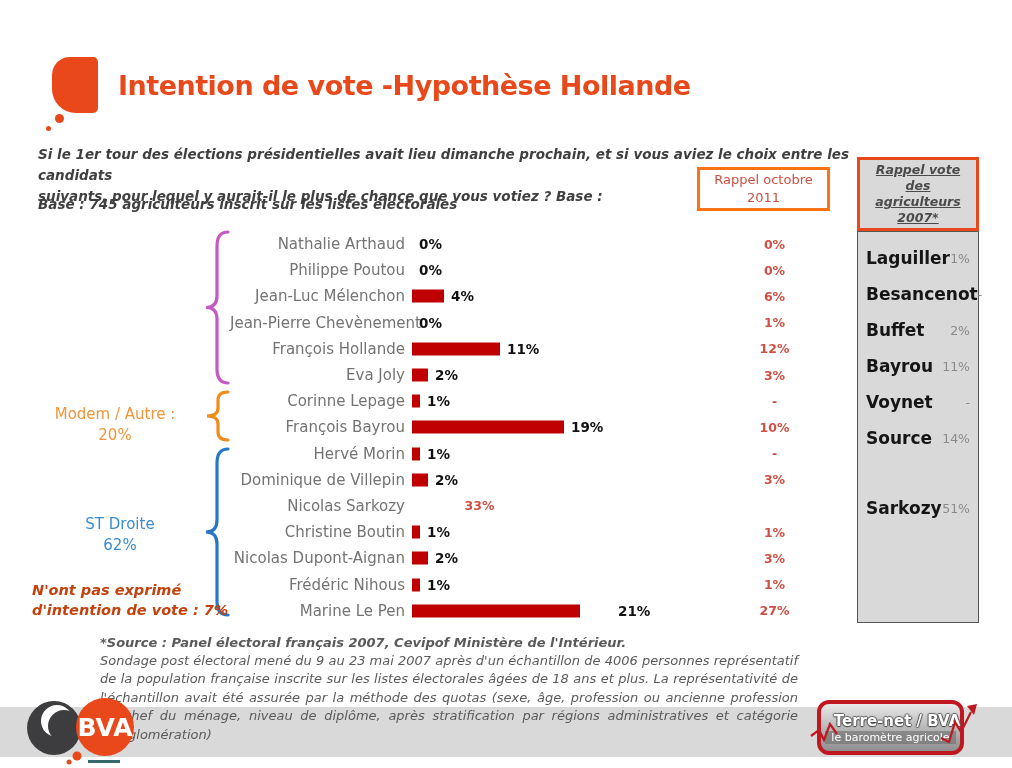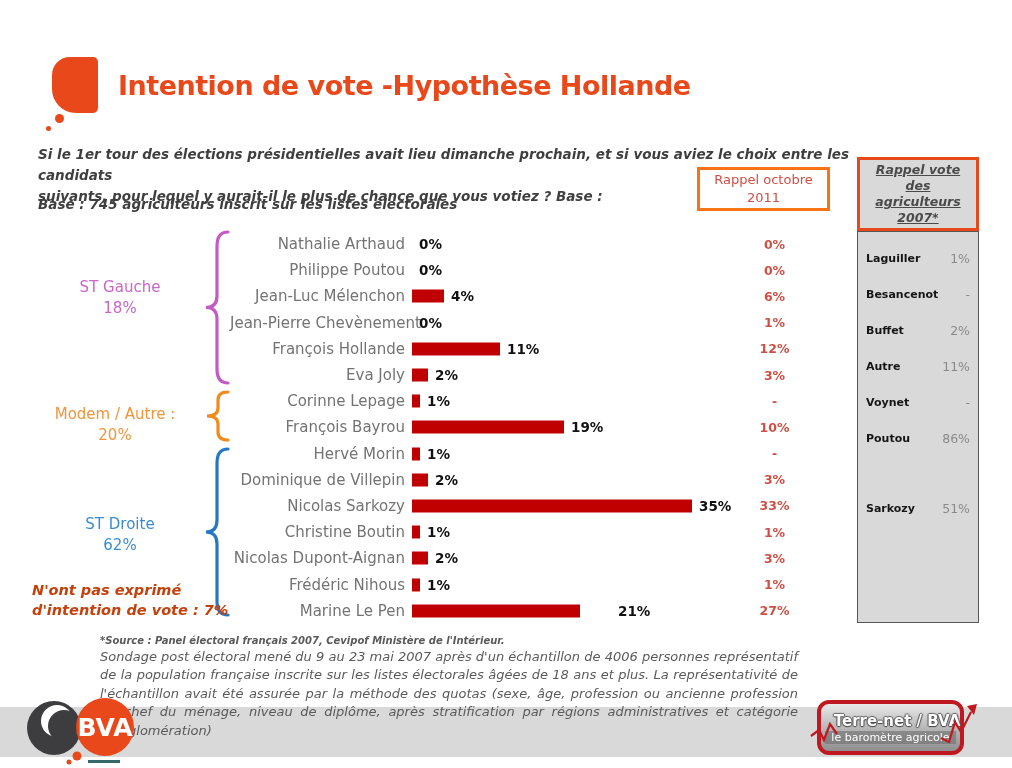--- a/index.html
+++ b/index.html
@@ -45,26 +45,26 @@
   
   .t2007-header{position:absolute;left:857px;top:157px;width:122px;height:74px;background:#D9D9D9;
                 border:3px solid #E8481A;box-sizing:border-box;display:flex;align-items:center;justify-content:center;
                 text-align:center;font-size:12.5px;font-weight:bold;font-style:italic;color:#4A4A4A;
                 text-decoration:underline;line-height:1.3;padding:0 6px;}
   .t2007{position:absolute;left:857px;top:231px;width:122px;height:392px;background:#D9D9D9;
          border:1px solid #555;box-sizing:border-box;padding:8px 8px 0 8px;}
   .t2007-row{display:flex;justify-content:space-between;align-items:center;height:36px;}
   .t2007-row:nth-child(7){margin-top:34px;}
   .t2007-row:nth-child(8){margin-top:37px;}
-  .t2007-name{font-size:11px;font-weight:bold;color:#151515;}
+  .t2007-name{font-size:17px;font-weight:bold;color:#151515;}
   .t2007-val{font-size:12.5px;color:#8a8a8a;}
 
   
   .source{position:absolute;left:100px;top:635px;width:698px;z-index:1;}
-  .source-title{font-size:10px;font-weight:bold;font-style:italic;color:#5a5a5a;margin-bottom:2px;}
+  .source-title{font-size:13px;font-weight:bold;font-style:italic;color:#5a5a5a;margin-bottom:2px;}
   .source-body{font-size:13px;font-style:italic;color:#5a5a5a;text-align:justify;line-height:1.42;}
 
   
   .footer-band{position:absolute;left:0;top:707px;width:1012px;height:50px;background:#D9D9D9;z-index:0;}
   .bva-logo{position:absolute;left:25px;top:698px;z-index:3;}
   .teal-bar{position:absolute;left:88px;top:760px;width:32px;height:3px;background:#356868;z-index:3;}
   .badge{position:absolute;left:817px;top:700px;width:147px;height:55px;z-index:3;
          border:4px solid #C01820;border-radius:12px;box-sizing:border-box;
          background:linear-gradient(180deg,#E9E9E9 0%,#BDBDBD 45%,#8F8F8F 100%);
          display:flex;flex-direction:column;align-items:center;justify-content:center;}
@@ -99,30 +99,30 @@
   </div>
         <div class="t2007-row">
     <span class="t2007-name">Besancenot</span>
     <span class="t2007-val">-</span>
   </div>
         <div class="t2007-row">
     <span class="t2007-name">Buffet</span>
     <span class="t2007-val">2%</span>
   </div>
         <div class="t2007-row">
-    <span class="t2007-name">Autre</span>
+    <span class="t2007-name">Bayrou</span>
     <span class="t2007-val">11%</span>
   </div>
         <div class="t2007-row">
     <span class="t2007-name">Voynet</span>
     <span class="t2007-val">-</span>
   </div>
         <div class="t2007-row">
-    <span class="t2007-name">Poutou</span>
-    <span class="t2007-val">86%</span>
+    <span class="t2007-name">Source</span>
+    <span class="t2007-val">14%</span>
   </div>
         <div class="t2007-row">
     <span class="t2007-name">Sarkozy</span>
     <span class="t2007-val">51%</span>
   </div>
       </div>
   </div>
 
   <div class="chart-rows">
       <div class="crow">
@@ -200,24 +200,20 @@
       <div class="crow">
     <div class="cand-label">Dominique de Villepin</div>
     <div class="bar-zone">
       <div class="bar" style="width: 16px; background: rgb(192, 0, 0);"></div>
       <div class="bar-val" style="left: 23px;">2%</div>
     </div>
     <div class="rappel-cell" style="color: rgb(207, 79, 68);">3%</div>
   </div>
       <div class="crow">
     <div class="cand-label">Nicolas Sarkozy</div>
-    <div class="bar-zone">
-      <div class="bar" style="width: 280px; background: rgb(192, 0, 0);"></div>
-      <div class="bar-val" style="left: 287px;">35%</div>
-    </div>
     <div class="rappel-cell" style="color: rgb(207, 79, 68);">33%</div>
   </div>
       <div class="crow">
     <div class="cand-label">Christine Boutin</div>
     <div class="bar-zone">
       <div class="bar" style="width: 8px; background: rgb(192, 0, 0);"></div>
       <div class="bar-val" style="left: 15px;">1%</div>
     </div>
     <div class="rappel-cell" style="color: rgb(207, 79, 68);">1%</div>
   </div>
@@ -250,22 +246,20 @@
   <svg class="brace" style="left:204px;top:229px;" width="26" height="157" viewBox="0 0 26 157">
     <path d="M24 3 Q13 3 13 17 L13 67 Q13 78.5 2 78.5 Q13 78.5 13 90 L13 140 Q13 154 24 154" fill="none" stroke="#C45AC4" stroke-width="3.2" stroke-linecap="round"></path>
   </svg>
   <svg class="brace" style="left:204px;top:390px;" width="26" height="52" viewBox="0 0 26 52">
     <path d="M24 2 Q14 2 14 10 L14 18 Q14 26 3 26 Q14 26 14 34 L14 42 Q14 50 24 50" fill="none" stroke="#EE8C1E" stroke-width="3.2" stroke-linecap="round"></path>
   </svg>
   <svg class="brace" style="left:204px;top:446px;" width="26" height="172" viewBox="0 0 26 172">
     <path d="M24 3 Q13 3 13 17 L13 74 Q13 86 2 86 Q13 86 13 98 L13 155 Q13 169 24 169" fill="none" stroke="#2778C4" stroke-width="3.2" stroke-linecap="round"></path>
   </svg>
 
-  <div class="grp-label grp-gauche">ST Gauche
-18%</div>
   <div class="grp-label grp-modem">Modem / Autre :
 20%</div>
   <div class="grp-label grp-droite">ST Droite
 62%</div>
   <div class="note-novote">N'ont pas exprimé
 d'intention de vote : 7%</div>
 
   <div class="footer-band"></div>
 
   <div class="source">

